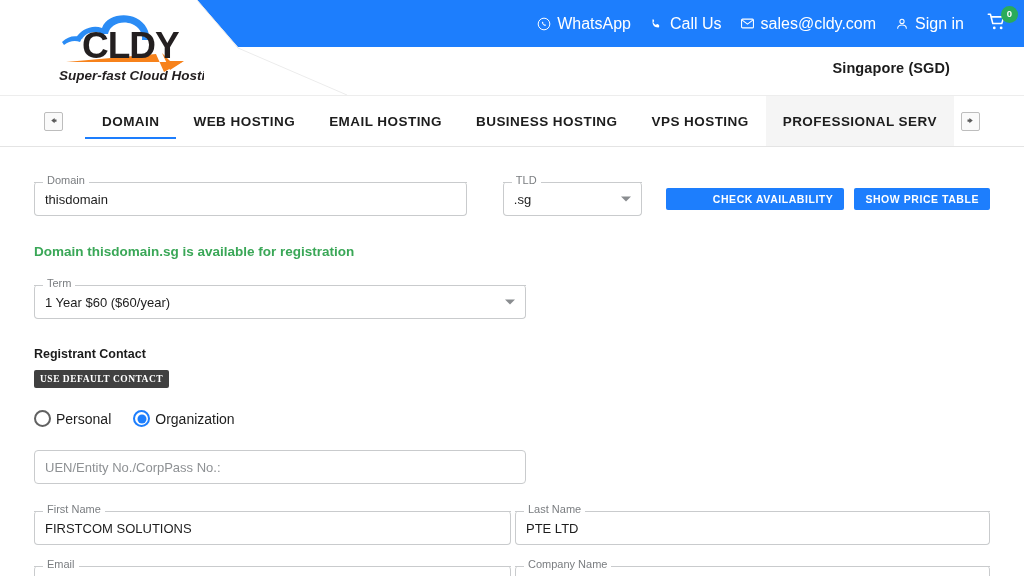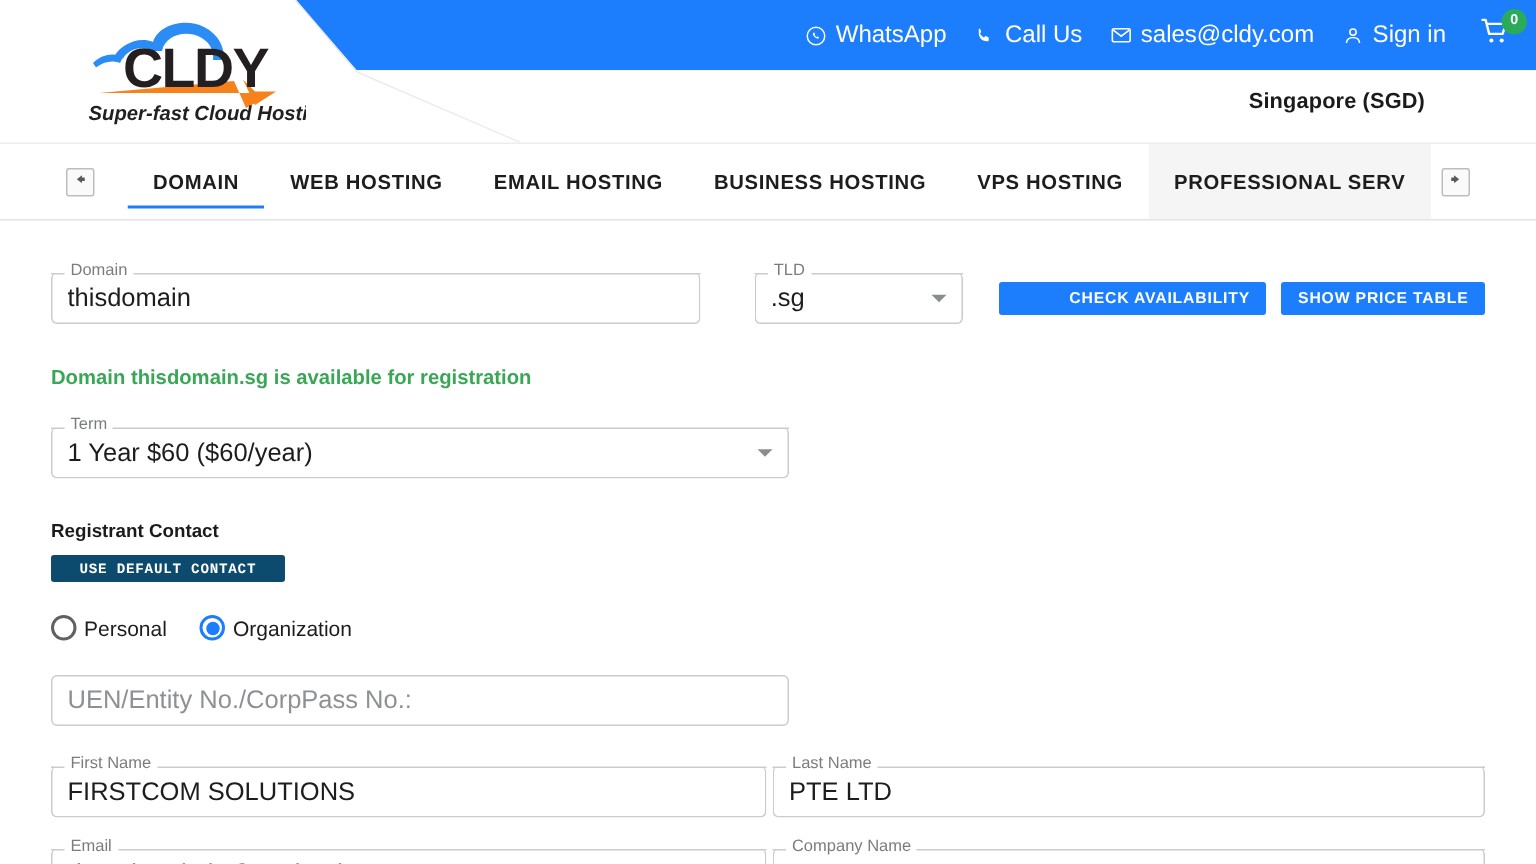--- a/index.html
+++ b/index.html
@@ -215,21 +215,21 @@
     line-height: 1;
     z-index: 2;
     white-space: nowrap;
   }
   .mfield .fval {
     position: absolute;
     left: 11px; top: 0;
     height: 34px;
     display: flex;
     align-items: center;
-    font-size: 17px;
+    font-size: 13px;
     color: #1d1d1d;
     white-space: nowrap;
     overflow: hidden;
   }
   .mfield .fval.placeholder { color: #8e9194; }
   .mfield .caret {
     position: absolute;
     right: 11px; top: 50%;
     transform: translateY(-50%);
     width: 0; height: 0;
@@ -263,31 +263,31 @@
   }
 
   .sect-title {
     font-size: 12.5px;
     font-weight: 700;
     color: #1b1b1b;
   }
 
   .btn-green {
     height: 18px;
-    padding: 0 19px;
-    background: #0c4a6e;
+    padding: 0 6px;
+    background: #404040;
     border: none;
     border-radius: 2px;
     color: #ffffff;
     font-size: 9.5px;
     font-weight: 700;
     letter-spacing: .5px;
     cursor: pointer;
     white-space: nowrap;
-    font-family: Liberation Mono, monospace;
+    font-family: Liberation Serif, serif;
     display: inline-flex;
     align-items: center;
     text-transform: uppercase;
   }
 
   .radio-row {
     display: flex;
     align-items: center;
     gap: 22px;
   }

